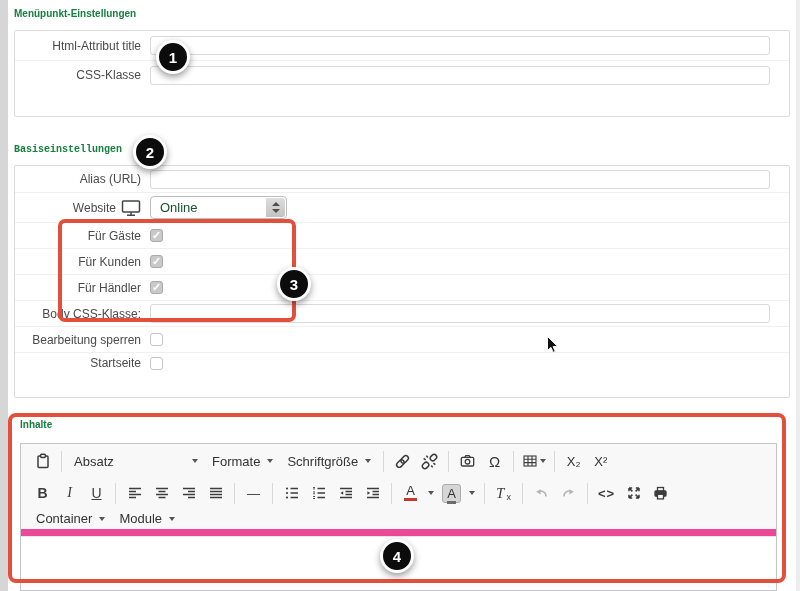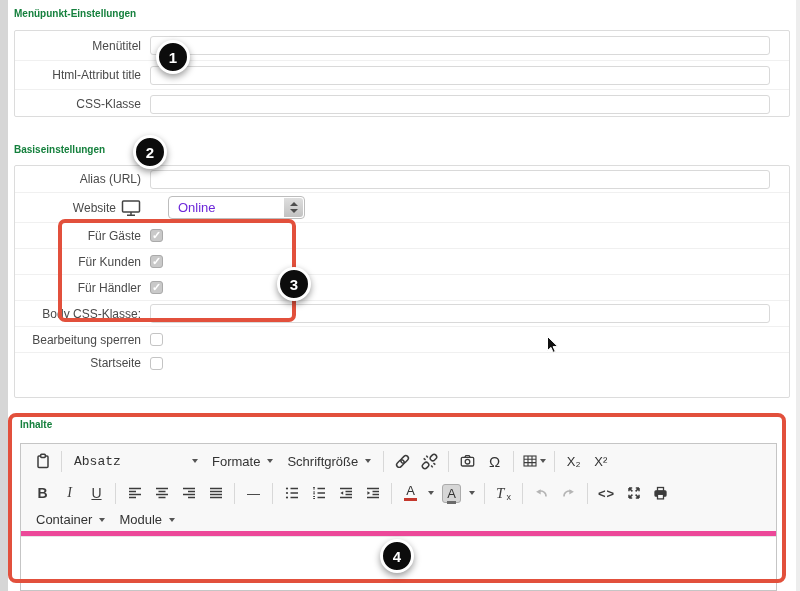--- a/index.html
+++ b/index.html
@@ -39,21 +39,21 @@
   .cb[data-checked="true"] { background:#c9c9c9; border-color:#aaaaaa; }
   .cb[data-checked="true"]::after {
     content:"✓"; position:absolute; left:1px; top:-1px;
     color:#fff; font-size:11px; font-weight:bold;
   }
 
   
   .sel {
     position:relative; width:137px; height:23px; border:1px solid #bdbdbd; border-radius:4px;
     background:#fff; display:flex; align-items:center; padding-left:9px;
-    font-size:13px; color:#6d28d9; cursor:default;margin-left:18px;
+    font-size:13px; color:#14532d; cursor:default;
   }
   .stepper {
     position:absolute; right:1px; top:1px; bottom:1px; width:19px;
     background:linear-gradient(#dedede,#c2c2c2); border-radius:0 3px 3px 0;
     display:flex; flex-direction:column; align-items:center; justify-content:center; gap:3px;
   }
   .chev-up    { width:0; height:0; border-left:4px solid transparent; border-right:4px solid transparent; border-bottom:4px solid #4e4e4e; }
   .chev-down  { width:0; height:0; border-left:4px solid transparent; border-right:4px solid transparent; border-top:4px solid #4e4e4e; }
 
   
@@ -71,34 +71,34 @@
 
   
   #editor {
     position:absolute; left:20px; top:443px; width:757px; height:148px;
     border:1px solid #c5c5c5; background:#f8f8f8; z-index:2;
     display:flex; flex-direction:column;
   }
   .tbrow { display:flex; align-items:center; padding:0 8px; flex:none; }
   #tbrow1 { height:34px; }
   #tbrow2 { height:30px; }
-  #tbrow3 { height:28px; border-bottom:5px solid #ec4899; }
+  #tbrow3 { height:28px; border-bottom:7px solid #ec4899; }
   .tbtn {
     background:none; border:none; min-width:27px; height:24px;
     display:flex; align-items:center; justify-content:center; gap:2px;
     color:#3c3c3c; font-family:"Liberation Sans", sans-serif; cursor:pointer; padding:0 3px;
   }
   .tbtn.txtb { font-size:13px; color:#333; }
   .sep { width:1px; height:21px; background:#d8d8d8; margin:0 5px; flex:none; }
   .dd {
     background:none; border:none; display:flex; align-items:center; gap:7px;
     padding:0 7px; height:24px; font-size:13px; color:#333;
     font-family:"Liberation Sans", sans-serif; cursor:pointer;
   }
-  .dd.wide { width:138px; justify-content:space-between;font-family:Liberation Mono, monospace; }
+  .dd.wide { width:138px; justify-content:space-between; }
   .caret { width:0; height:0; border-left:3.5px solid transparent; border-right:3.5px solid transparent; border-top:4px solid #555; flex:none; }
   .ic { display:block; }
   .gray-ic { color:#b5b5b5; }
   .bld { font-weight:bold; font-size:14px; }
   .ita { font-style:italic; font-family:"Liberation Serif", serif; font-size:14px; }
   .und { text-decoration:underline; font-size:14px; }
   .fc-a { font-size:13px; color:#333; line-height:12px; padding:0 2px 1px 2px; border-bottom:3px solid #c4382d; }
   .bc-box { background:#d6d6d6; border:1px solid #ababab; border-radius:3px; padding:1px 4px; }
   .bc-a { font-size:13px; color:#333; line-height:12px; border-bottom:3px solid #6b6b6b; }
   .tx-t { font-style:italic; font-family:"Liberation Serif", serif; font-size:15px; color:#3c3c3c; }
@@ -111,40 +111,34 @@
 </head>
 <body>
 
 <div id="page">
   <div class="edge-strip-left"></div>
   <div class="edge-strip-right"></div>
 
   <div class="sec-title" style="left:14px; top:8px;">Menüpunkt-Einstellungen</div>
   <div class="fieldbox" id="box1" style="top:30px; height:87px;">
     <div class="row">
-      <div class="lbl">Menütitel</div>
+      <div class="lbl">Html-Attribut title</div>
       <div class="ctl">
           <input class="txt" type="text" value="" style="">
         </div>
     </div>
     <div class="row">
-      <div class="lbl">Html-Attribut title</div>
+      <div class="lbl">CSS-Klasse</div>
       <div class="ctl">
           <input class="txt" type="text" value="" style="">
         </div>
     </div>
-    <div class="row">
-      <div class="lbl">CSS-Klasse</div>
-      <div class="ctl">
-          <input class="txt" type="text" value="" style="">
-        </div>
-    </div>
   </div>
 
-  <div class="sec-title" style="left:14px; top:144px;">Basiseinstellungen</div>
+  <div class="sec-title" style="left:14px; top:144px;font-family:Liberation Mono, monospace;">Basiseinstellungen</div>
   <div class="fieldbox" id="box2" style="top:165px; height:233px;">
     <div class="row">
       <div class="lbl">Alias (URL)</div>
       <div class="ctl">
           <input class="txt" type="text" value="" style="">
         </div>
     </div>
     <div class="row r30">
       <div class="lbl">
         <span>Website</span>

